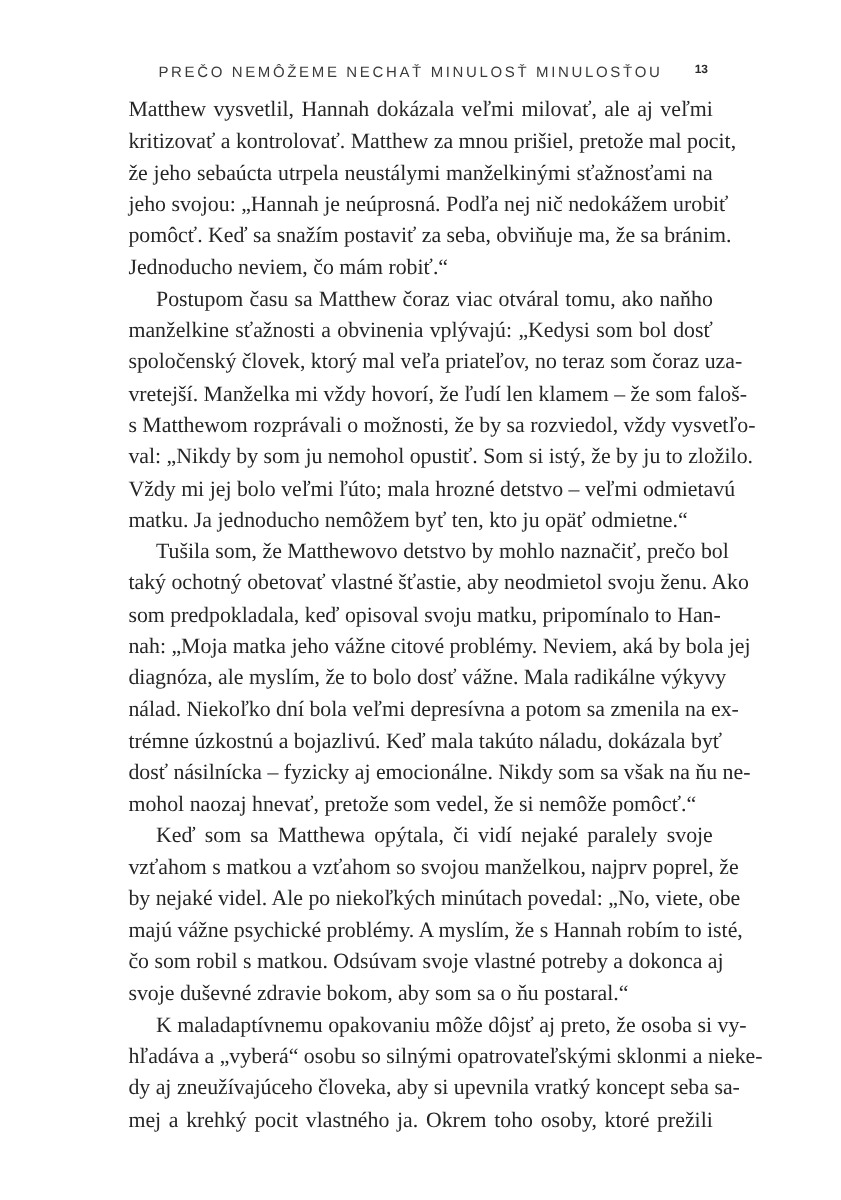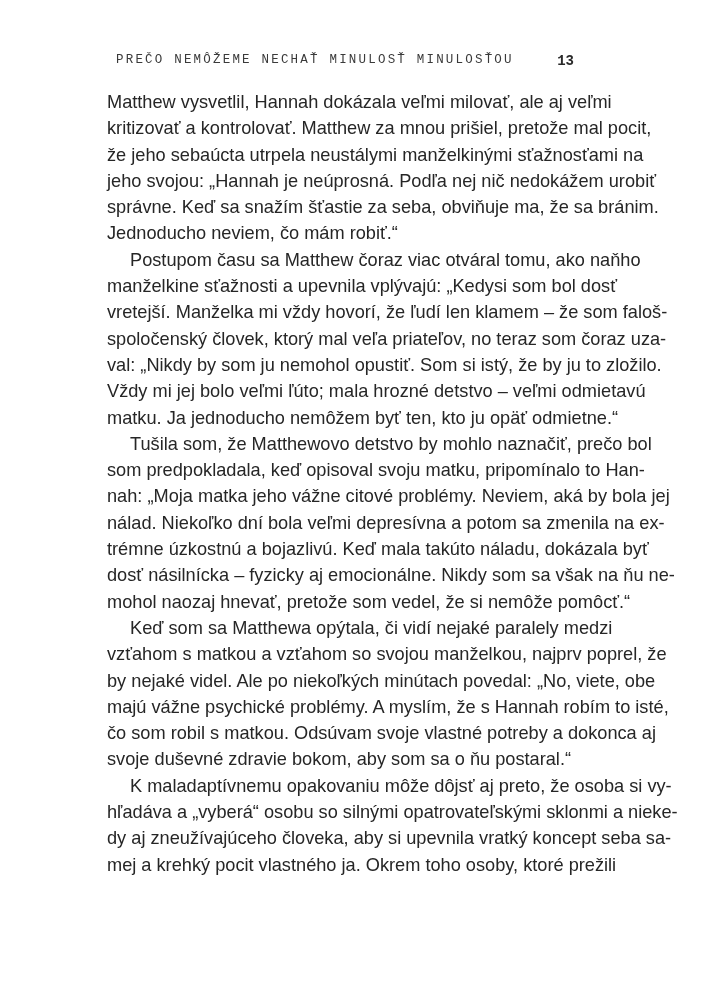--- a/index.html
+++ b/index.html
@@ -10,49 +10,49 @@
     body {
       width: 701px;
       height: 1000px;
       position: relative;
       overflow: hidden;
       color: #2a2a2a;
     }
     .running-head {
       position: absolute;
       top: 50px;
-      left: 116px;
+      left: 132px;
       width: 470px;
       height: 22px;
-      font-family: Liberation Mono, monospace;
+      font-family: Liberation Sans, sans-serif;
       font-size: 12.5px;
       letter-spacing: 2.2px;
       color: #3a3a3a;
     }
     .running-head .title {
       position: absolute;
       left: 0;
       top: 3px;
       white-space: nowrap;
     }
     .running-head .page-num {
       position: absolute;
       right: 12px;
       top: 3px;
       font-weight: bold;
       letter-spacing: 0;
-      font-size: 14px;
+      font-size: 10px;
       color: #2a2a2a;
     }
     .body-text {
       position: absolute;
-      top: 89px;
+      top: 78px;
       left: 107px;
       width: 487px;
-      font-family: Liberation Sans, sans-serif;
+      font-family: Liberation Serif, serif;
       font-size: 18.2px;
       line-height: 26.3px;
       color: #262626;
     }
     .line {
       display: block;
       height: 26.3px;
       white-space: nowrap;
       text-align: justify;
       text-align-last: justify;
@@ -72,46 +72,49 @@
   <span class="page-num">13</span>
 </div>
 
 <div class="body-text">
 
   <div>
     <span class="line">Matthew vysvetlil, Hannah dokázala veľmi milovať, ale aj veľmi</span>
     <span class="line">kritizovať a kontrolovať. Matthew za mnou prišiel, pretože mal pocit,</span>
     <span class="line">že jeho sebaúcta utrpela neustálymi manželkinými sťažnosťami na</span>
     <span class="line">jeho svojou: „Hannah je neúprosná. Podľa nej nič nedokážem urobiť</span>
-    <span class="line">správne. Keď sa snažím šťastie za seba, obviňuje ma, že sa bránim.</span>
+    <span class="line">pomôcť. Keď sa snažím postaviť za seba, obviňuje ma, že sa bránim.</span>
     <span class="line last">Jednoducho neviem, čo mám robiť.“</span>
   </div>
 
   <div>
     <span class="line indent">Postupom času sa Matthew čoraz viac otváral tomu, ako naňho</span>
-    <span class="line">manželkine sťažnosti a upevnila vplývajú: „Kedysi som bol dosť</span>
+    <span class="line">manželkine sťažnosti a obvinenia vplývajú: „Kedysi som bol dosť</span>
+    <span class="line">spoločenský človek, ktorý mal veľa priateľov, no teraz som čoraz uza-</span>
     <span class="line">vretejší. Manželka mi vždy hovorí, že ľudí len klamem – že som faloš-</span>
-    <span class="line">spoločenský človek, ktorý mal veľa priateľov, no teraz som čoraz uza-</span>
+    <span class="line">s Matthewom rozprávali o možnosti, že by sa rozviedol, vždy vysvetľo-</span>
     <span class="line">val: „Nikdy by som ju nemohol opustiť. Som si istý, že by ju to zložilo.</span>
     <span class="line">Vždy mi jej bolo veľmi ľúto; mala hrozné detstvo – veľmi odmietavú</span>
     <span class="line last">matku. Ja jednoducho nemôžem byť ten, kto ju opäť odmietne.“</span>
   </div>
 
   <div>
     <span class="line indent">Tušila som, že Matthewovo detstvo by mohlo naznačiť, prečo bol</span>
+    <span class="line">taký ochotný obetovať vlastné šťastie, aby neodmietol svoju ženu. Ako</span>
     <span class="line">som predpokladala, keď opisoval svoju matku, pripomínalo to Han-</span>
     <span class="line">nah: „Moja matka jeho vážne citové problémy. Neviem, aká by bola jej</span>
+    <span class="line">diagnóza, ale myslím, že to bolo dosť vážne. Mala radikálne výkyvy</span>
     <span class="line">nálad. Niekoľko dní bola veľmi depresívna a potom sa zmenila na ex-</span>
     <span class="line">trémne úzkostnú a bojazlivú. Keď mala takúto náladu, dokázala byť</span>
     <span class="line">dosť násilnícka – fyzicky aj emocionálne. Nikdy som sa však na ňu ne-</span>
     <span class="line last">mohol naozaj hnevať, pretože som vedel, že si nemôže pomôcť.“</span>
   </div>
 
   <div>
-    <span class="line indent">Keď som sa Matthewa opýtala, či vidí nejaké paralely medzi</span>
+    <span class="line indent">Keď som sa Matthewa opýtala, či vidí nejaké paralely svoje</span>
     <span class="line">vzťahom s matkou a vzťahom so svojou manželkou, najprv poprel, že</span>
     <span class="line">by nejaké videl. Ale po niekoľkých minútach povedal: „No, viete, obe</span>
     <span class="line">majú vážne psychické problémy. A myslím, že s Hannah robím to isté,</span>
     <span class="line">čo som robil s matkou. Odsúvam svoje vlastné potreby a dokonca aj</span>
     <span class="line last">svoje duševné zdravie bokom, aby som sa o ňu postaral.“</span>
   </div>
 
   <div>
     <span class="line indent">K maladaptívnemu opakovaniu môže dôjsť aj preto, že osoba si vy-</span>
     <span class="line">hľadáva a „vyberá“ osobu so silnými opatrovateľskými sklonmi a nieke-</span>

